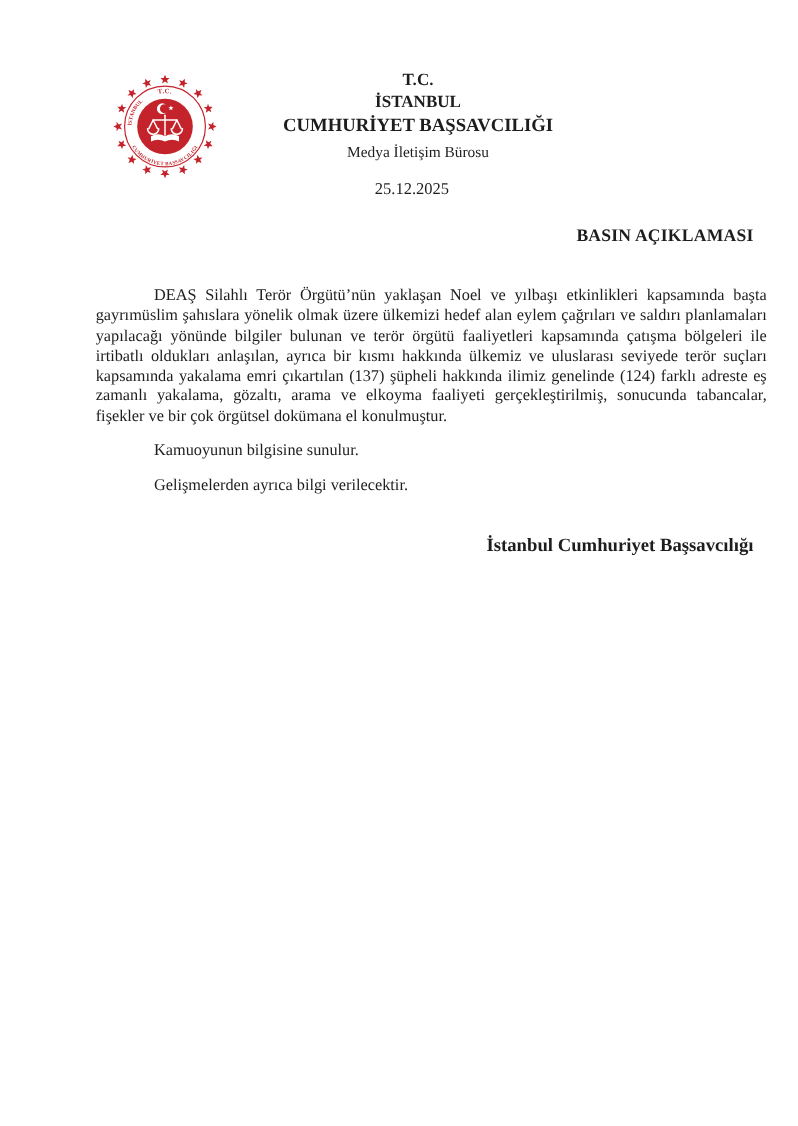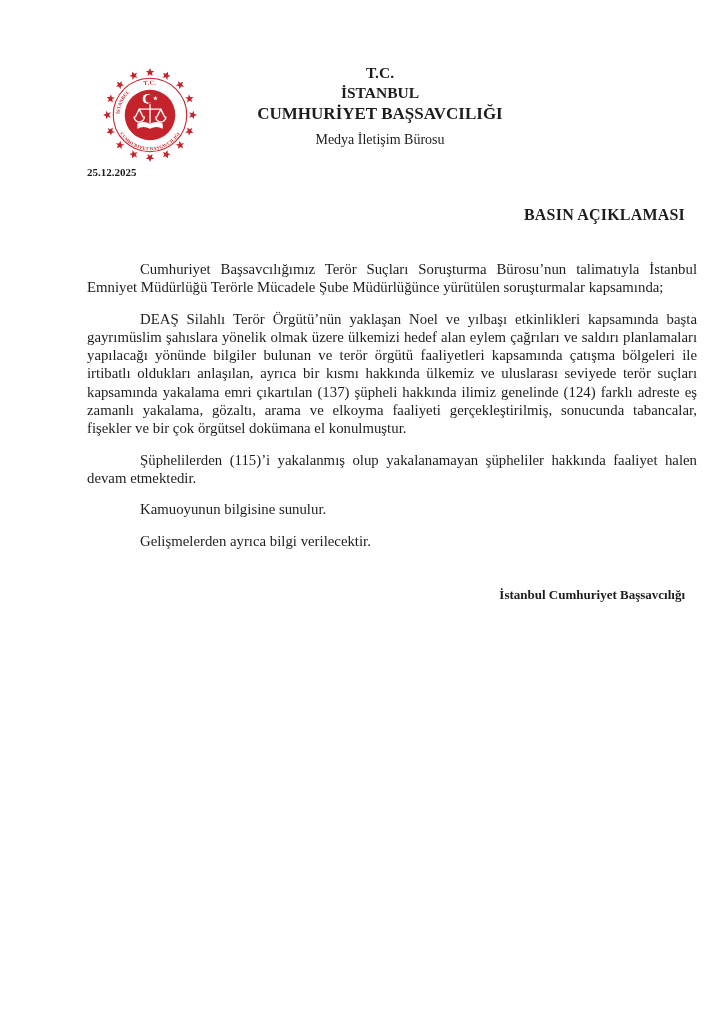--- a/index.html
+++ b/index.html
@@ -23,24 +23,24 @@
     height: 98px;
   }
   .emblem svg { width: 100%; height: 100%; display: block;
     font-family: "Liberation Serif", "DejaVu Serif", serif; }
   .header-text { text-align: center; transform: translateX(-12px); }
   .ht-tc, .ht-city { font-weight: bold; font-size: 15.5px; line-height: 20px; }
   .ht-office { font-weight: bold; font-size: 17px; line-height: 22px; }
   .ht-bureau { font-size: 14px; line-height: 21px; margin-top: 4px; }
   .date-row {
     margin-top: 13px;
-    text-align: left;
+    text-align: center;
     padding-right: 35px;
-    font-weight: bold;
-    font-size: 11px;
+    font-weight: normal;
+    font-size: 15px;
     line-height: 19px;
   }
   .doc-title {
     margin: 23px 0 0 0;
     text-align: right;
     transform: translateX(-12px);
     font-weight: bold;
     font-size: 16px;
     line-height: 19px;
     letter-spacing: 0.2px;
@@ -51,21 +51,21 @@
     font-size: 14.8px;
     line-height: 18.3px;
     text-align: justify;
     text-indent: 53px;
   }
   .signature {
     margin-top: 34px;
     text-align: right;
     padding-right: 12px;
     font-weight: bold;
-    font-size: 13px;
+    font-size: 17px;
     line-height: 21px;
   }
 </style>
 </head>
 <body>
 
 <div class="page">
 
   <header class="doc-header">
 
@@ -134,22 +134,20 @@
       <div class="ht-office">CUMHURİYET BAŞSAVCILIĞI</div>
       <div class="ht-bureau">Medya İletişim Bürosu</div>
     </div>
   </header>
 
   <div class="date-row">25.12.2025</div>
 
   <h1 class="doc-title">BASIN AÇIKLAMASI</h1>
 
   <div class="body-text">
-    <p>Cumhuriyet Başsavcılığımız Terör Suçları Soruşturma Bürosu’nun talimatıyla İstanbul Emniyet Müdürlüğü Terörle Mücadele Şube Müdürlüğünce yürütülen soruşturmalar kapsamında;</p>
     <p>DEAŞ Silahlı Terör Örgütü’nün yaklaşan Noel ve yılbaşı etkinlikleri kapsamında başta gayrımüslim şahıslara yönelik olmak üzere ülkemizi hedef alan eylem çağrıları ve saldırı planlamaları yapılacağı yönünde bilgiler bulunan ve terör örgütü faaliyetleri kapsamında çatışma bölgeleri ile irtibatlı oldukları anlaşılan, ayrıca bir kısmı hakkında ülkemiz ve uluslarası seviyede terör suçları kapsamında yakalama emri çıkartılan (137) şüpheli hakkında ilimiz genelinde (124) farklı adreste eş zamanlı yakalama, gözaltı, arama ve elkoyma faaliyeti gerçekleştirilmiş, sonucunda tabancalar, fişekler ve bir çok örgütsel dokümana el konulmuştur.</p>
-    <p>Şüphelilerden (115)’i yakalanmış olup yakalanamayan şüpheliler hakkında faaliyet halen devam etmektedir.</p>
     <p>Kamuoyunun bilgisine sunulur.</p>
     <p>Gelişmelerden ayrıca bilgi verilecektir.</p>
   </div>
 
   <div class="signature">İstanbul Cumhuriyet Başsavcılığı</div>
 
 </div>
 
 </body></html>

